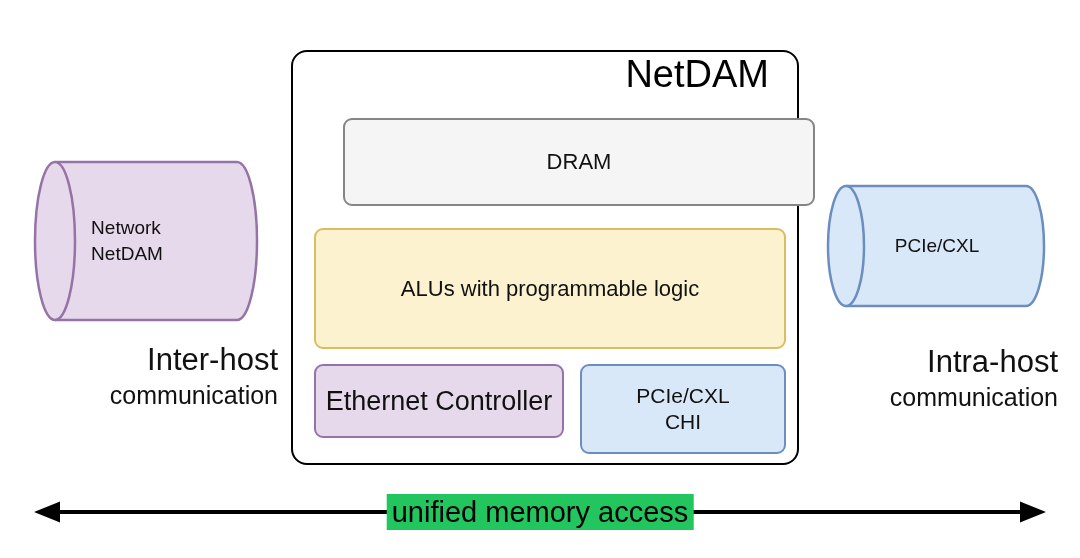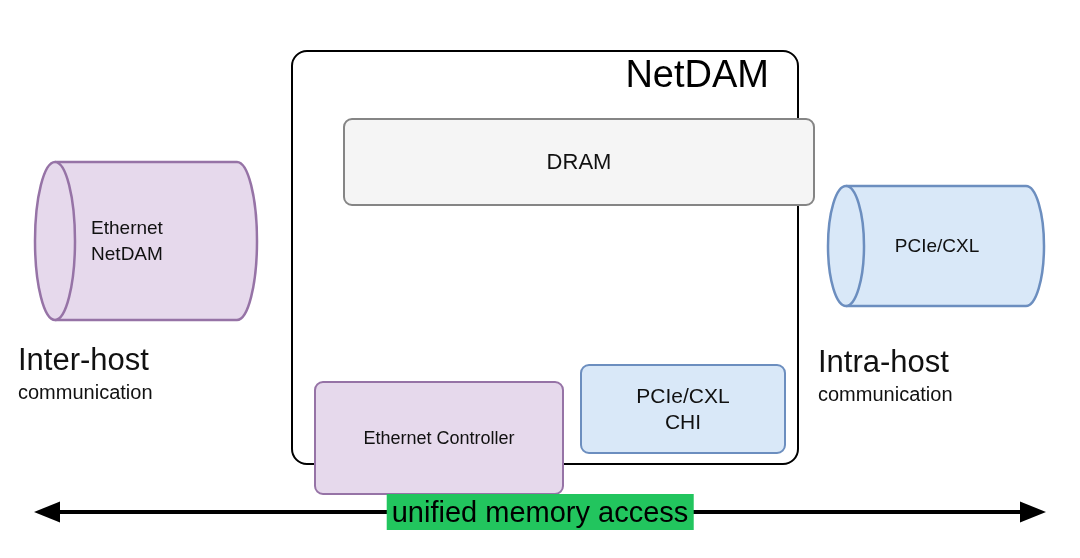--- a/index.html
+++ b/index.html
@@ -39,39 +39,39 @@
     border-width: 2px;
     border-style: solid;
     border-radius: 9px;
     box-sizing: border-box;
     font-size: 22px;
     text-align: center;
     color: #111;
   }
   .box-dram { left: 21px; top: 66px;  width: 472px; height: 88px; margin-left: 29px; }
   .box-alu  { left: 21px; top: 176px; width: 472px; height: 121px; }
-  .box-eth  { left: 21px; top: 312px; width: 250px; height: 114px; font-size: 18px; margin-top: 17px; }
+  .box-eth  { left: 21px; top: 312px; width: 250px; height: 74px; font-size: 27px; }
   .box-chi  { left: 287px; top: 312px; width: 206px; height: 90px;
               flex-direction: column; line-height: 1.25; font-size: 21px; }
 
   
   .cyl { position: absolute; }
   .cyl svg { display: block; }
   .cyl-label {
     position: absolute; inset: 0;
     display: flex; align-items: center; justify-content: center;
     font-size: 19px; line-height: 1.35; color: #111;
     text-align: left;
   }
   .cyl-label.nudge-left { padding-right: 40px; }
 
   
-  .caption { position: absolute; text-align: left; color: #111; }
+  .caption { position: absolute; text-align: right; color: #111; }
   .caption .cap-title { font-size: 31px; }
-  .caption .cap-sub   { font-size: 20px; margin-top: 3px; }
+  .caption .cap-sub   { font-size: 25px; margin-top: 3px; }
 
   
   .uma-arrow { position: absolute; left: 0; top: 498px; width: 1080px; height: 28px; }
   .uma-label {
     position: absolute;
     top: 494px; left: 50%;
     transform: translateX(-50%);
     background: #22c55e;
     padding: 0 5px;
     font-size: 29px;
@@ -85,38 +85,41 @@
 
 <div class="canvas">
 
   <div class="cyl" style="left:33px; top:160px; width:228px; height:162px;">
     <svg width="228" height="162" viewBox="0 0 228 162">
       <path d="M 22 2 L 204 2 A 20 79 0 0 1 204 160 L 22 160" stroke-width="2.5" fill="#e6d9ec" stroke="#9673a6"></path>
       <ellipse cx="22" cy="81" rx="20" ry="79" stroke-width="2.5" fill="#e6d9ec" stroke="#9673a6"></ellipse>
     </svg>
     <div class="cyl-label nudge-left">
       <div>
-        <div>Ethernet</div>
+        <div>Network</div>
         <div>NetDAM</div>
       </div>
     </div>
   </div>
 
   <div class="caption" style="left:18px; top:342px; width:260px;">
     <div class="cap-title">Inter-host</div>
     <div class="cap-sub">communication</div>
   </div>
 
   <div class="netdam-box">
     <div class="netdam-title">NetDAM</div>
 
     <div class="inner-box box-dram" style="background-color: rgb(245, 245, 245); border-color: rgb(133, 133, 133);">
       <span>DRAM</span>
     </div>
 
+    <div class="inner-box box-alu" style="background-color: rgb(253, 242, 207); border-color: rgb(217, 189, 98);">
+      <span>ALUs with programmable logic</span>
+    </div>
 
     <div class="inner-box box-eth" style="background-color: rgb(230, 217, 236); border-color: rgb(150, 115, 166);">
       <span>Ethernet Controller</span>
     </div>
 
     <div class="inner-box box-chi" style="background-color: rgb(217, 232, 248); border-color: rgb(108, 142, 191);">
       <span>PCIe/CXL</span>
       <span>CHI</span>
     </div>
   </div>

